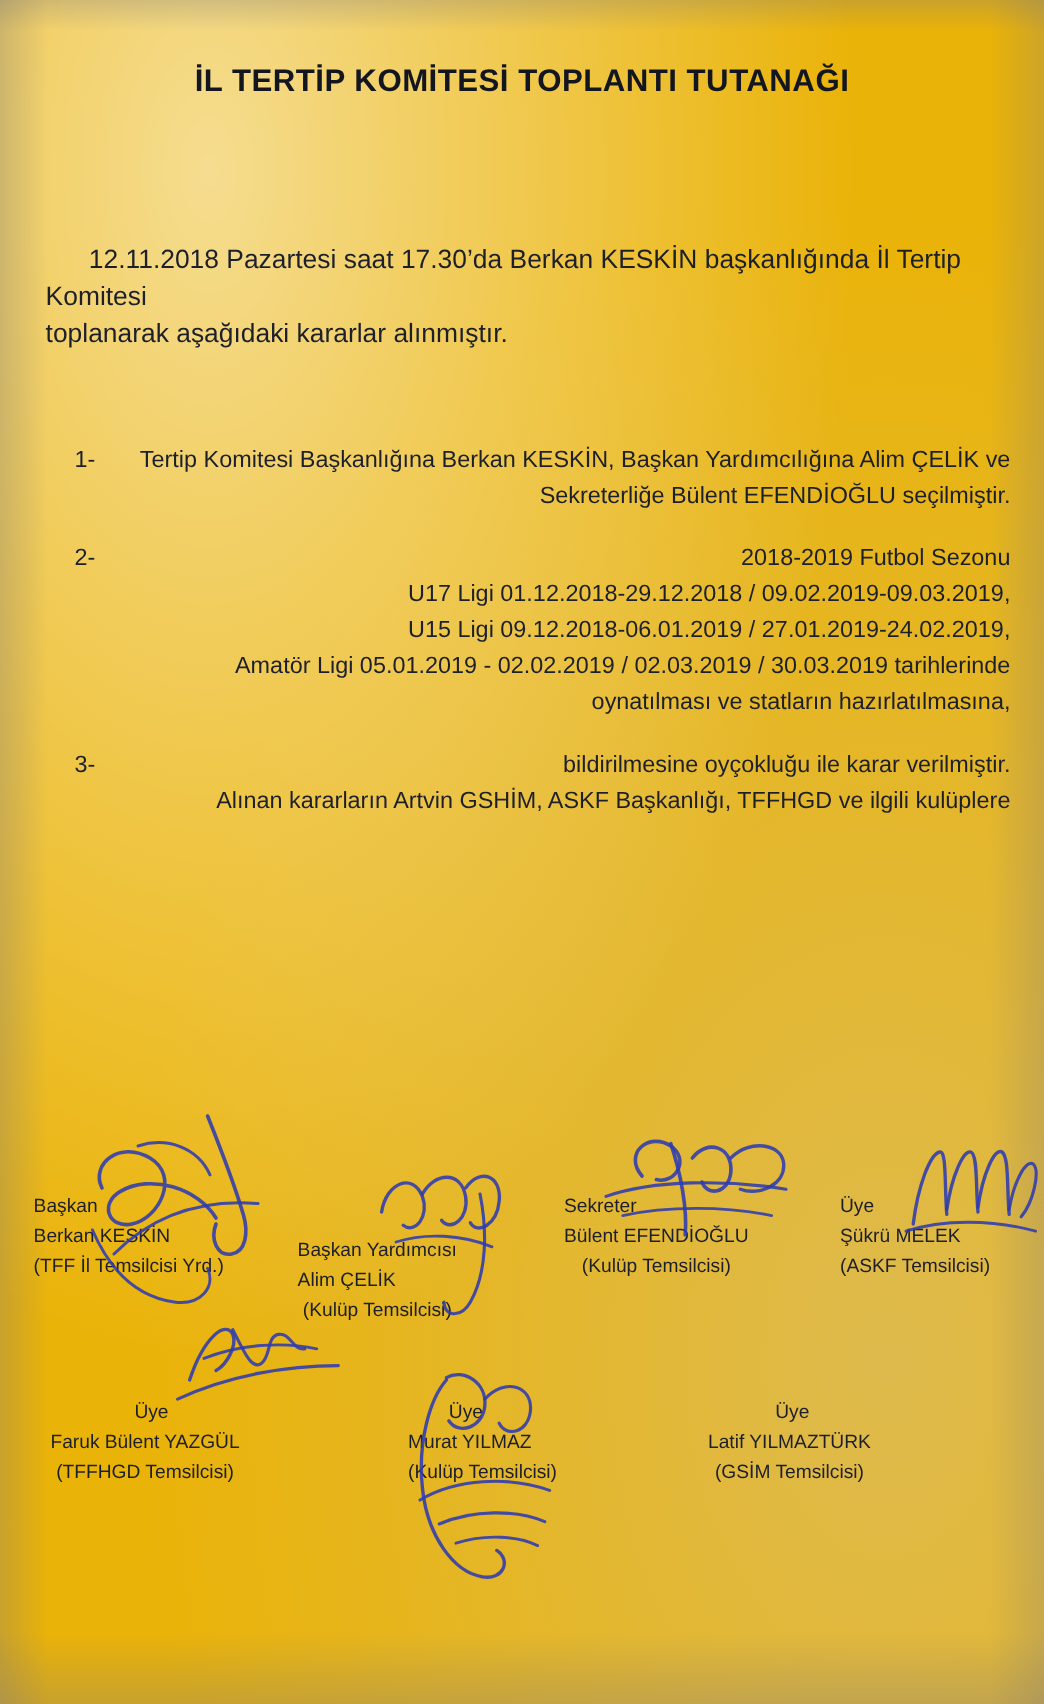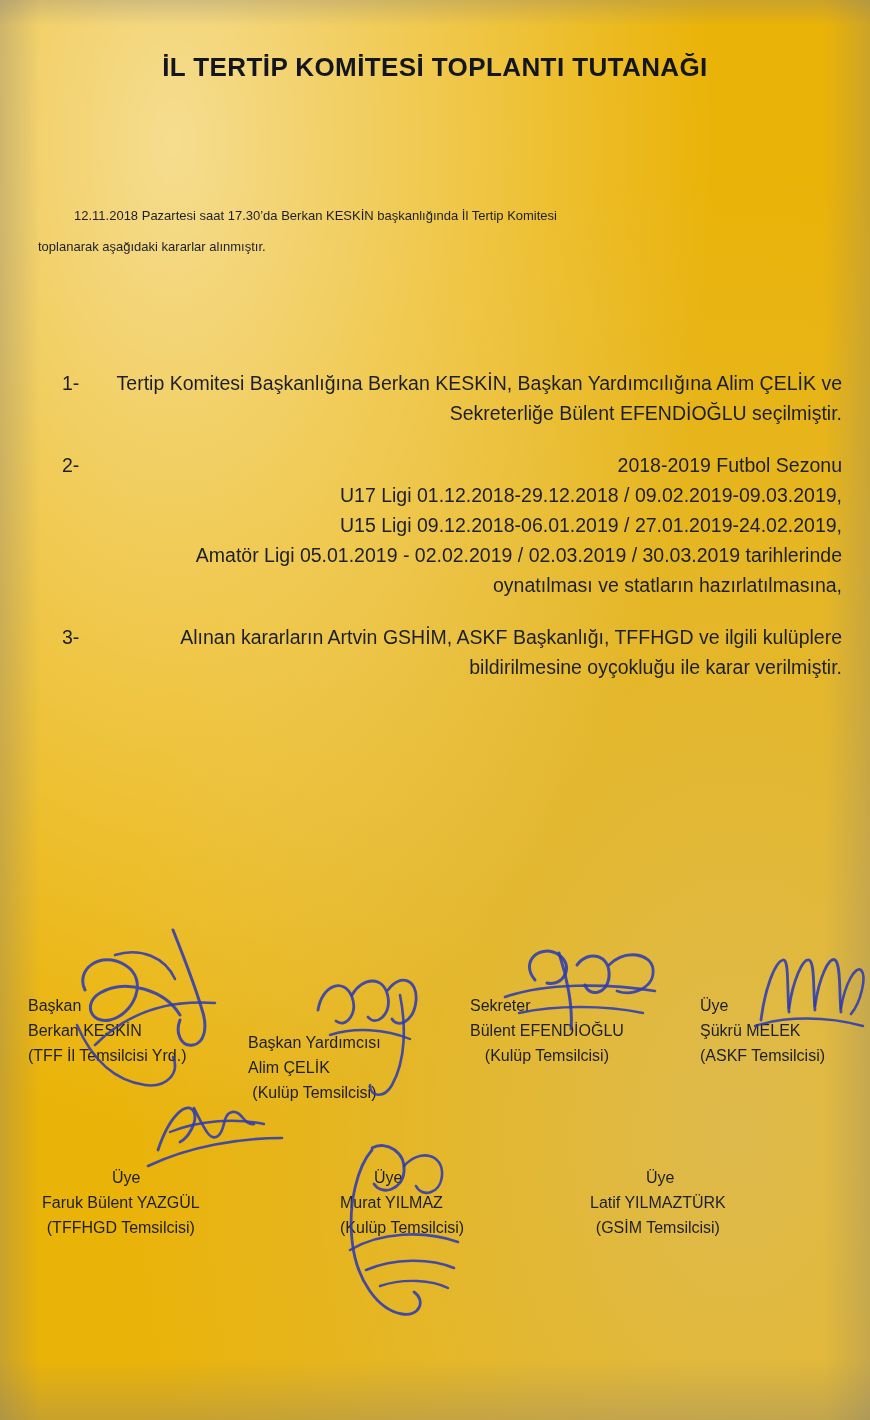--- a/index.html
+++ b/index.html
@@ -64,21 +64,21 @@
     font-weight: bold;
     letter-spacing: 0.4px;
     color: #14161f;
   }
 
   .intro {
     position: absolute;
     top: 200px;
     left: 38px;
     width: 790px;
-    font-size: 13px;
+    font-size: 22px;
     line-height: 31px;
   }
   .intro .indent { display: inline-block; width: 36px; }
 
   .clauses {
     position: absolute;
     top: 368px;
     left: 62px;
     width: 780px;
     font-size: 19.5px;
@@ -166,22 +166,22 @@
         <span class="clause-line">U17 Ligi 01.12.2018-29.12.2018 / 09.02.2019-09.03.2019,</span>
         <span class="clause-line">U15 Ligi 09.12.2018-06.01.2019 / 27.01.2019-24.02.2019,</span>
         <span class="clause-line">Amatör Ligi 05.01.2019 - 02.02.2019 / 02.03.2019 / 30.03.2019 tarihlerinde</span>
         <span class="clause-line">oynatılması ve statların hazırlatılmasına,</span>
       </div>
     </div>
 
     <div class="clause">
       <div class="clause-num">3-</div>
       <div class="clause-body">
+        <span class="clause-line">bildirilmesine oyçokluğu ile karar verilmiştir.</span>
         <span class="clause-line">Alınan kararların Artvin GSHİM, ASKF Başkanlığı, TFFHGD ve ilgili kulüplere</span>
-        <span class="clause-line">bildirilmesine oyçokluğu ile karar verilmiştir.</span>
       </div>
     </div>
 
   </div>
 
   <div class="signatures">
 
     <div class="sig-row">
 
       <div class="sig-block" style="left:28px; top:18px;">

